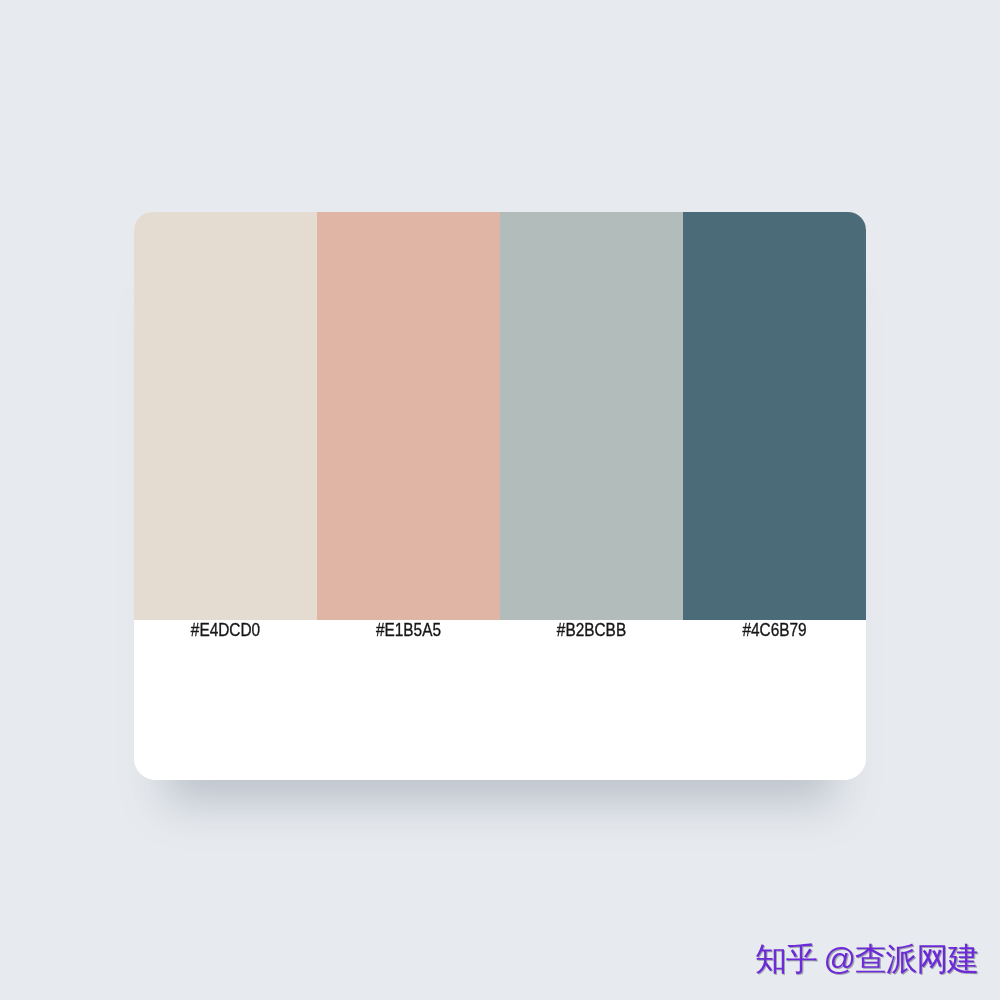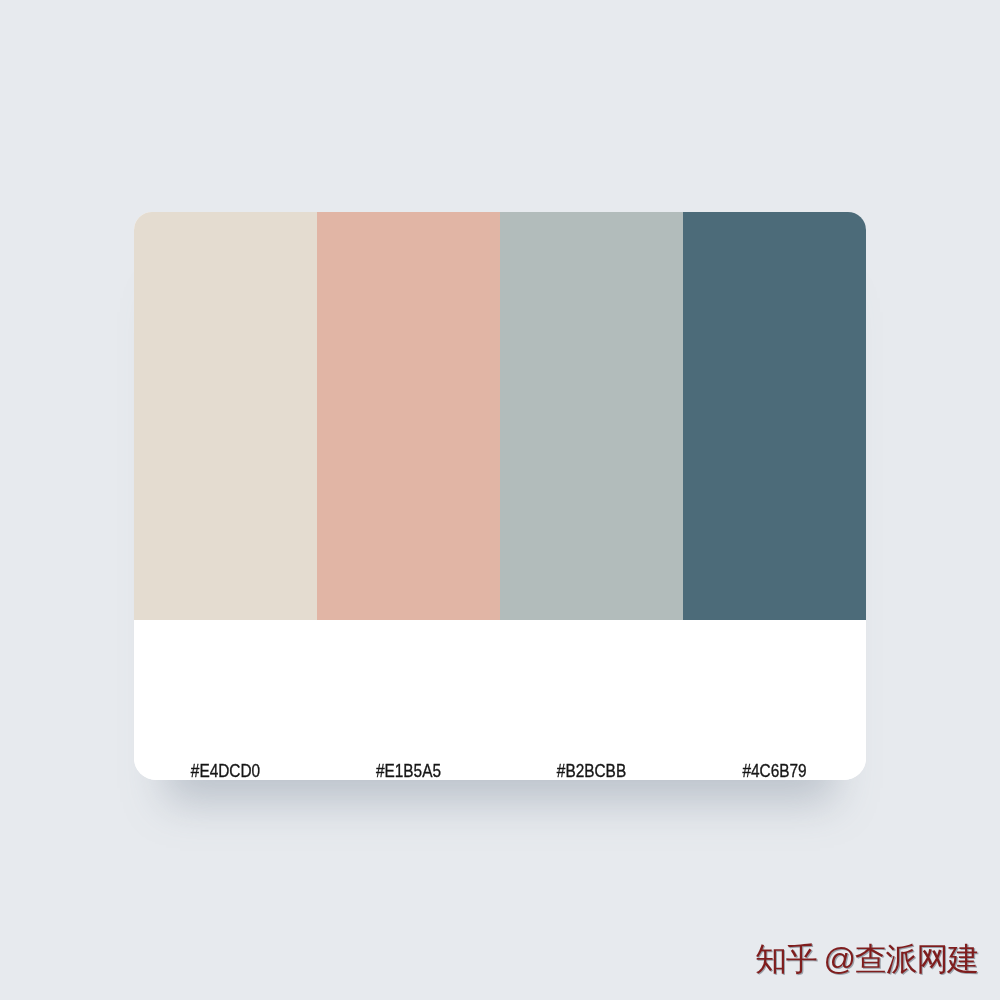--- a/index.html
+++ b/index.html
@@ -45,21 +45,21 @@
 
   .swatch {
     flex: 1 1 0;
     height: 100%;
   }
 
   .label-row {
     display: flex;
     height: 160px;
     width: 100%;
-    align-items: flex-end;
+    align-items: flex-start;
     background: #ffffff;
   }
 
   .label-cell {
     flex: 1 1 0;
     text-align: center;
     font-size: 18.6px;
     line-height: 1;
     color: #161616;
     font-family: "Liberation Sans", sans-serif;
@@ -100,17 +100,17 @@
 
     <div class="label-row">
       <div class="label-cell">#E4DCD0</div>
       <div class="label-cell">#E1B5A5</div>
       <div class="label-cell">#B2BCBB</div>
       <div class="label-cell">#4C6B79</div>
     </div>
 
   </div>
 
-  <div class="watermark" style="color: #7f1d1d;">
+  <div class="watermark" style="color: #6d28d9;">
     <span class="wm-brand">知乎</span><span class="wm-gap"></span><span class="wm-handle">@查派网建</span>
   </div>
 
 </div>
 
 </body></html>

